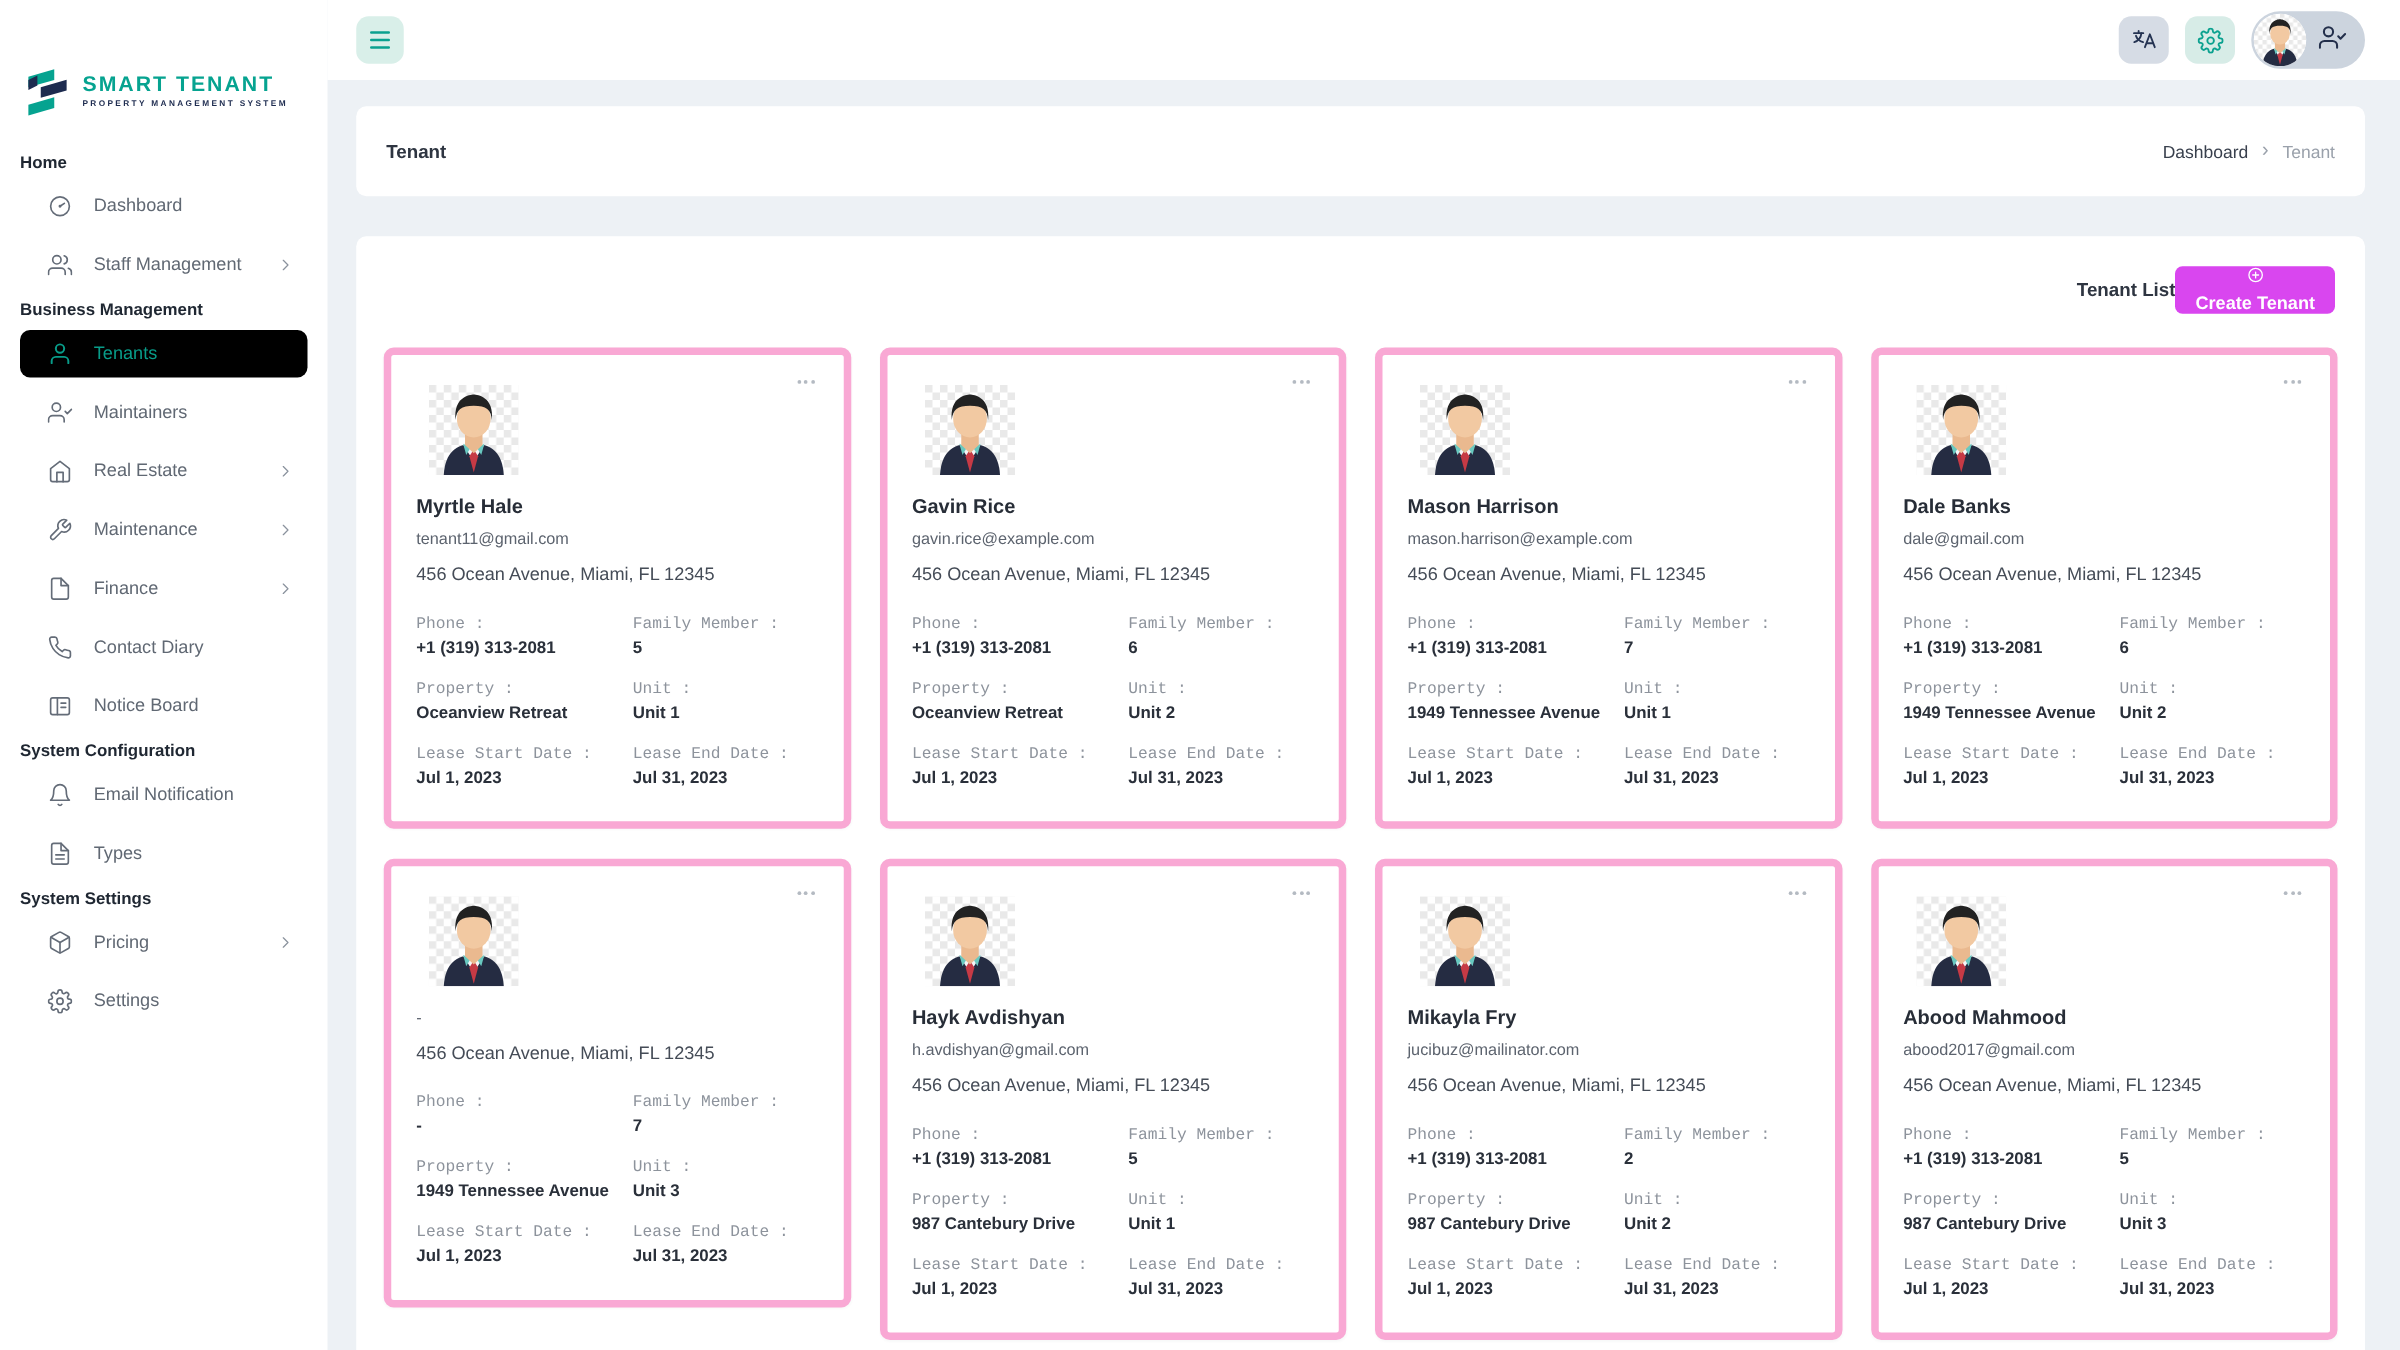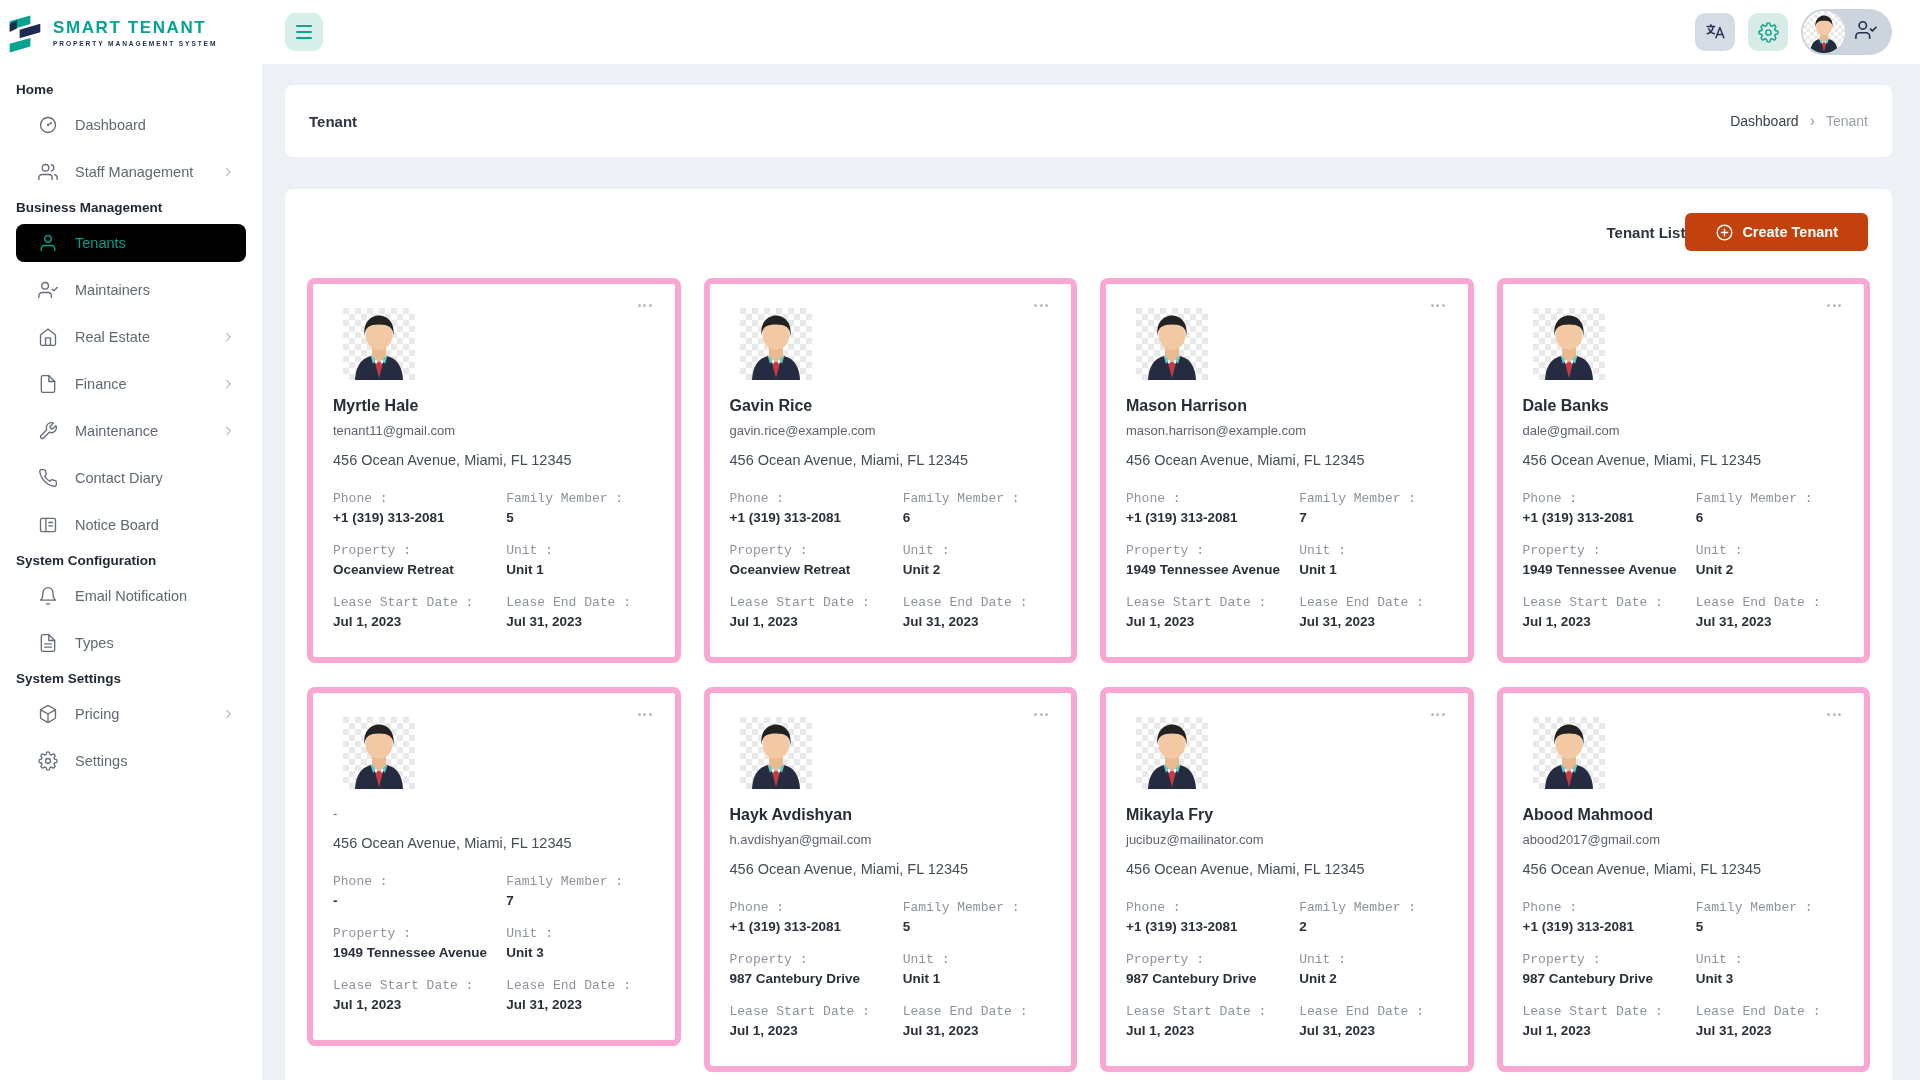--- a/index.html
+++ b/index.html
@@ -7,21 +7,21 @@
   body {
     font-family: "Liberation Sans", sans-serif;
     background:#edf1f5;
     overflow:hidden;
     color:#2e3440;
   }
   .app { display:flex; width:1920px; height:1080px; }
 
   
   .sidebar { width:262px; flex:none; background:#fff; display:flex; flex-direction:column; }
-  .logo-row { height:64px; flex:none; display:flex; align-items:center; gap:10px; padding-left:7px; }
+  .logo-row { height:64px; flex:none; display:flex; align-items:center; gap:10px; padding-left:20px;margin-top:40px; }
   .logo-text-wrap { display:flex; flex-direction:column; }
   .logo-name { font-size:17px; font-weight:bold; color:#06a390; letter-spacing:1.6px; }
   .logo-tagline { font-size:6.6px; letter-spacing:1.9px; color:#1d2b4f; margin-top:2px; font-weight:bold; }
   .side-nav { flex:1; overflow:hidden; padding-top:6px; }
   .section-title { font-size:13.5px; font-weight:bold; color:#1f2732; margin:8px 16px 2px; }
   .side-nav .section-title:first-child { margin-top:12px; }
   .nav-item { display:flex; align-items:center; margin:9px 16px; padding:9px 10px 9px 22px;
               border-radius:8px; color:#606873; font-size:14.5px; cursor:pointer; position:relative; }
   .nav-item .nav-ic { width:20px; height:20px; flex:none; display:flex; margin-right:17px; }
   .nav-item svg { width:20px; height:20px; stroke:#646c78; fill:none; stroke-width:1.6;
@@ -58,23 +58,23 @@
                      align-items:center; justify-content:space-between; padding:0 24px; }
   .page-title { font-size:15px; font-weight:bold; color:#2e3541; }
   .breadcrumb { display:flex; align-items:center; gap:11px; font-size:14px; }
   .bc-root { color:#39404d; cursor:pointer; }
   .bc-sep { color:#9aa1ab; font-size:16px; line-height:1; }
   .bc-current { color:#9aa1ab; }
 
   .panel { background:#fff; border-radius:8px; margin-top:32px; flex:1; padding:0 22px 24px; }
   .panel-header { display:flex; align-items:center; justify-content:flex-end; padding:24px 2px 27px; }
   .panel-title { font-size:15px; font-weight:bold; color:#2e3541; }
-  .create-btn { background:#c2410c; color:#fff; border:none; border-radius:6px; height:38px;
-                padding:0 30px; font-size:14.5px; font-weight:bold; font-family:inherit;
-                display:flex; align-items:center; gap:8px; cursor:pointer; }
+  .create-btn { background:#d946ef; color:#fff; border:none; border-radius:6px; height:38px;
+                padding:0 16px; font-size:14.5px; font-weight:bold; font-family:inherit;
+                display:flex; align-items:center; gap:8px; cursor:pointer;flex-direction:column; }
   .create-btn svg { width:19px; height:19px; fill:none; stroke:#fff; stroke-width:1.8;
                     stroke-linecap:round; stroke-linejoin:round; }
 
   .cards-grid { display:grid; grid-template-columns:repeat(4,1fr); gap:24px 23px; align-items:start; }
   .card { background:#fff; border:6px solid #f9a8d4; border-radius:8px; padding:22px 20px 28px;
           position:relative; box-shadow:0 1px 2px rgba(40,50,60,.03); }
   .card-dots { position:absolute; top:15px; right:18px; display:flex; gap:2.5px; padding:5px; cursor:pointer; }
   .card-dots i { width:3px; height:3px; border-radius:50%; background:#b4bac2; display:block; }
   .card-avatar { width:72px; height:72px; margin:2px 0 17px 10px; display:block; }
   .t-name { font-size:16px; font-weight:bold; color:#272d37; }
@@ -184,38 +184,38 @@
           <span class="nav-label">Real Estate</span>
           <span class="nav-chevron">
             <svg viewBox="0 0 24 24">
               <polyline points="9 6 15 12 9 18"></polyline>
             </svg>
           </span>
         </div>
         <div class="nav-item">
           <span class="nav-ic">
             <svg viewBox="0 0 24 24">
+              <path d="M14.7 6.3a1 1 0 0 0 0 1.4l1.6 1.6a1 1 0 0 0 1.4 0l3.77-3.77a6 6 0 0 1-7.94 7.94l-6.91 6.91a2.12 2.12 0 0 1-3-3l6.91-6.91a6 6 0 0 1 7.94-7.94l-3.76 3.76z"></path>
+            </svg>
+          </span>
+          <span class="nav-label">Maintenance</span>
+          <span class="nav-chevron">
+            <svg viewBox="0 0 24 24">
+              <polyline points="9 6 15 12 9 18"></polyline>
+            </svg>
+          </span>
+        </div>
+        <div class="nav-item">
+          <span class="nav-ic">
+            <svg viewBox="0 0 24 24">
               <path d="M13 2H6a2 2 0 0 0-2 2v16a2 2 0 0 0 2 2h12a2 2 0 0 0 2-2V9z"></path>
               <polyline points="13 2 13 9 20 9"></polyline>
             </svg>
           </span>
           <span class="nav-label">Finance</span>
-          <span class="nav-chevron">
-            <svg viewBox="0 0 24 24">
-              <polyline points="9 6 15 12 9 18"></polyline>
-            </svg>
-          </span>
-        </div>
-        <div class="nav-item">
-          <span class="nav-ic">
-            <svg viewBox="0 0 24 24">
-              <path d="M14.7 6.3a1 1 0 0 0 0 1.4l1.6 1.6a1 1 0 0 0 1.4 0l3.77-3.77a6 6 0 0 1-7.94 7.94l-6.91 6.91a2.12 2.12 0 0 1-3-3l6.91-6.91a6 6 0 0 1 7.94-7.94l-3.76 3.76z"></path>
-            </svg>
-          </span>
-          <span class="nav-label">Maintenance</span>
           <span class="nav-chevron">
             <svg viewBox="0 0 24 24">
               <polyline points="9 6 15 12 9 18"></polyline>
             </svg>
           </span>
         </div>
         <div class="nav-item">
           <span class="nav-ic">
             <svg viewBox="0 0 24 24">
               <path d="M22 16.92v3a2 2 0 0 1-2.18 2 19.79 19.79 0 0 1-8.63-3.07 19.5 19.5 0 0 1-6-6A19.79 19.79 0 0 1 2.12 4.18 2 2 0 0 1 4.11 2h3a2 2 0 0 1 2 1.72c.12.96.36 1.9.7 2.81a2 2 0 0 1-.45 2.11L8.09 9.91a16 16 0 0 0 6 6l1.27-1.27a2 2 0 0 1 2.11-.45c.91.34 1.85.58 2.81.7A2 2 0 0 1 22 16.92z"></path>

